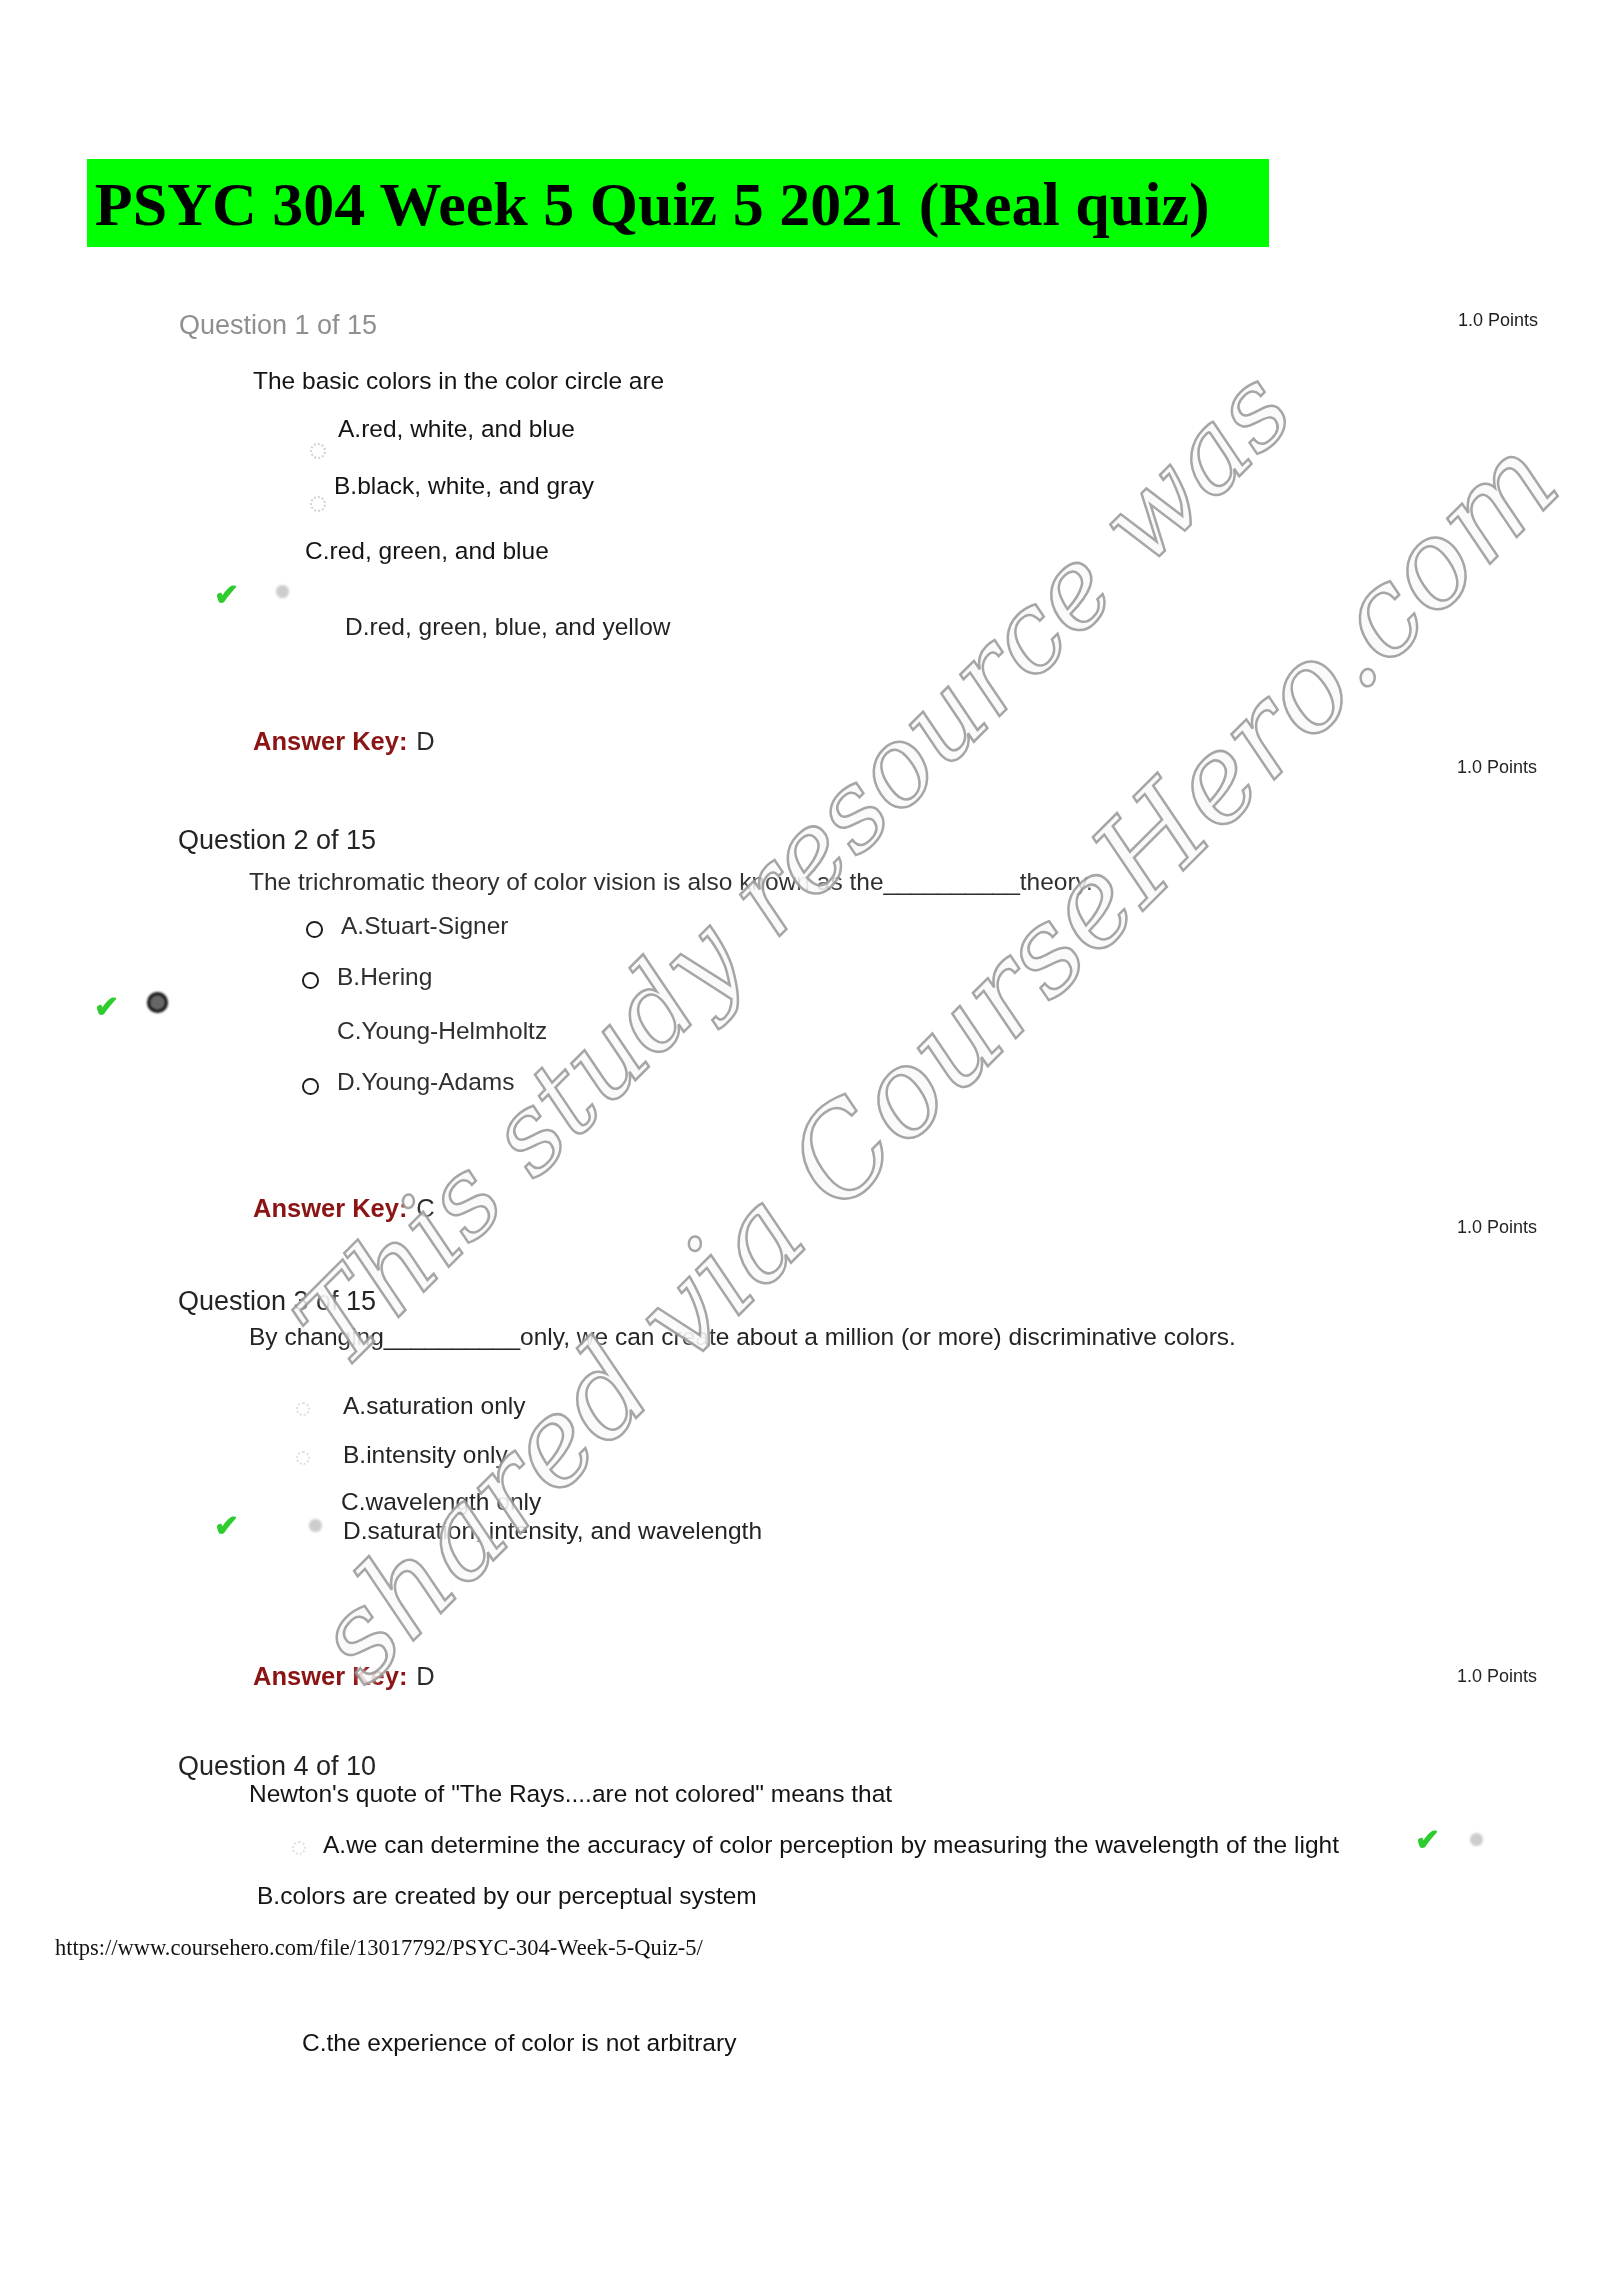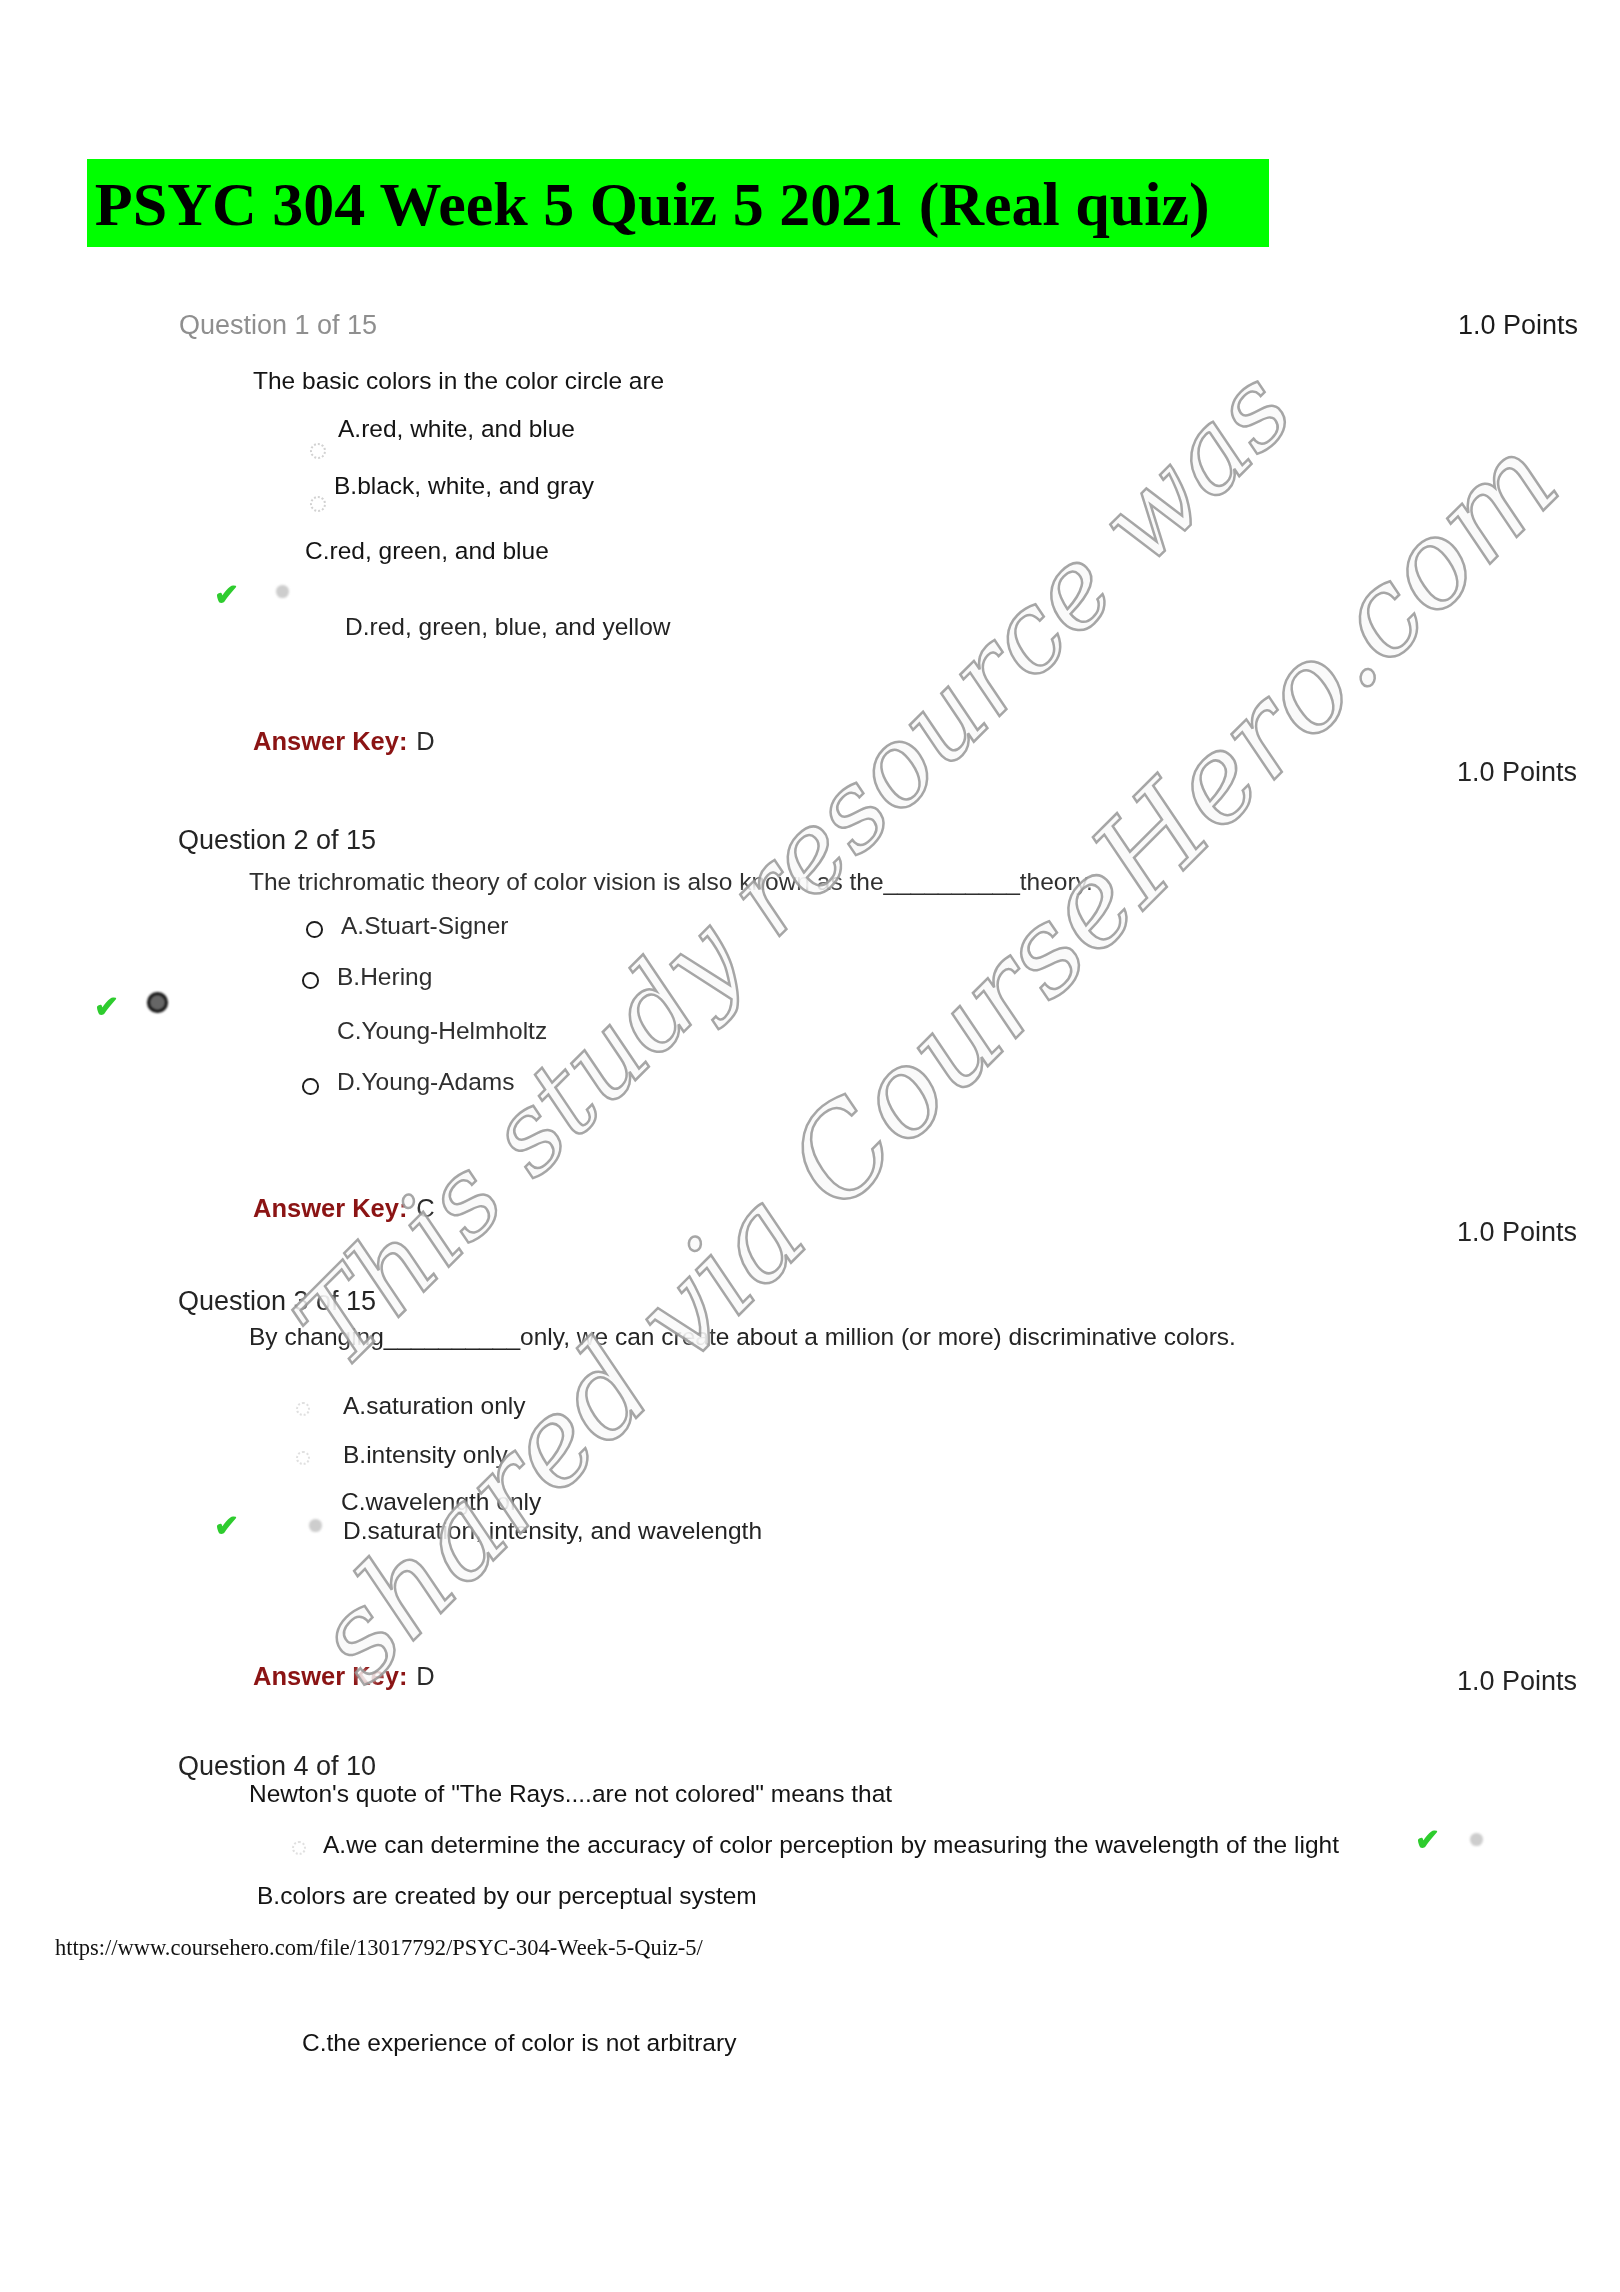--- a/index.html
+++ b/index.html
@@ -5,21 +5,21 @@
   html,body{margin:0;padding:0;background:#fff;}
   .page{position:relative;width:1620px;height:2293px;background:#ffffff;overflow:hidden;
         font-family:"Liberation Sans", sans-serif;}
   .abs{position:absolute;white-space:nowrap;}
 
   .title-bar{position:absolute;left:63px;top:159px;width:1182px;height:88px;background:#00ff00;margin-left:24px;}
   .title-text{position:absolute;left:7.8px;top:0px;line-height:90px;font-family:"Liberation Serif", serif;
               font-weight:bold;font-size:62px;color:#000;white-space:nowrap;}
 
   .qheader{font-size:27px;color:#8f8f8f;}
-  .qpoints{font-size:27px;color:#1c1c1c;}
+  .qpoints{font-size:18px;color:#1c1c1c;}
   .qtext{font-size:24.5px;color:#141414;}
   .opt{font-size:24.5px;color:#141414;}
   .akey{font-size:25.5px;}
   .akey-label{color:#8b1414;font-weight:bold;}
   .akey-val{color:#2a2a2a;margin-left:8.8px;}
 
   .fuzzy{filter:blur(0.7px);color:#2f2f2f;}
   .fuzzy2{filter:blur(0.4px);color:#242424;}
 
   .radio{position:absolute;border-radius:50%;box-sizing:border-box;}

